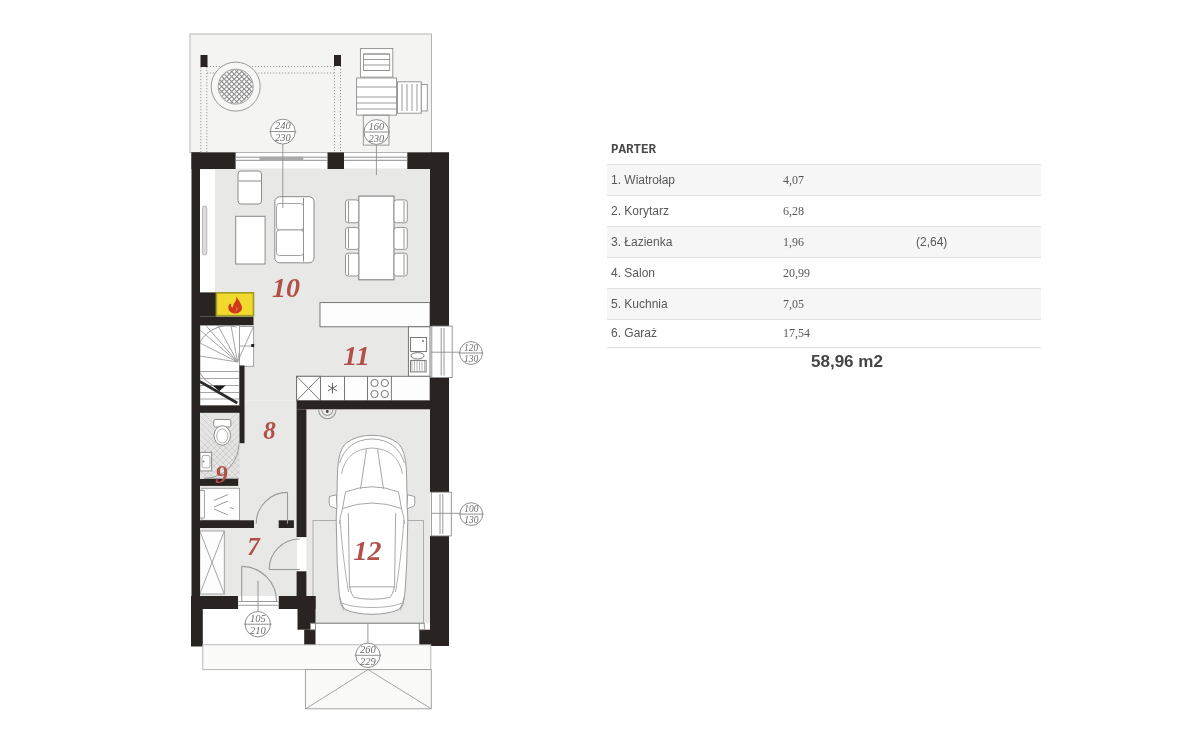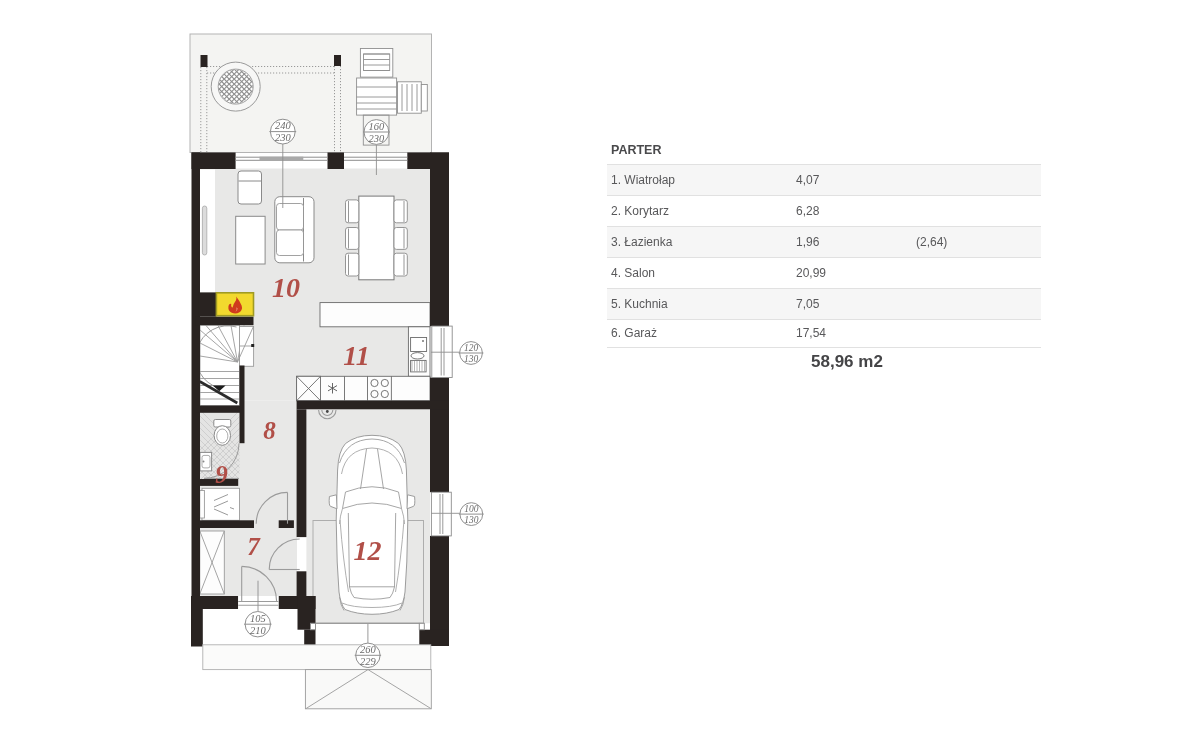--- a/index.html
+++ b/index.html
@@ -1,25 +1,25 @@
 <!DOCTYPE html>
 <html><head>
 <meta charset="utf-8">
 <style>
   html,body{margin:0;padding:0;background:#ffffff;}
   #page{position:relative;width:1200px;height:716px;background:#ffffff;overflow:hidden;
         font-family:"Liberation Sans", sans-serif;}
   #plan{position:absolute;left:0;top:0;}
   #legend{position:absolute;left:607px;top:143px;width:434px;color:#58585a;font-size:12px;}
-  .hdr{font-weight:bold;font-size:12.5px;color:#4a4a4c;height:20.5px;padding-left:4px;}
+  .hdr{font-weight:bold;font-size:12.5px;color:#4a4a4c;height:20.5px;padding-left:4px;font-family:Liberation Mono, monospace;}
   .row{position:relative;height:30px;border-top:1px solid #e1e1e1;line-height:30px;}
   .row.odd{background:#f6f6f6;}
   .row.last{height:27px;line-height:27px;border-bottom:1px solid #e1e1e1;}
   .c1{position:absolute;left:4px;top:0;}
-  .c2{position:absolute;left:189px;top:0;}
+  .c2{position:absolute;left:176px;top:0;font-family:Liberation Serif, serif;}
   .c3{position:absolute;left:309px;top:0;}
   .total{position:absolute;left:188px;top:209px;font-weight:bold;font-size:17px;color:#454547;margin-left:16px;}
 </style>
 </head>
 <body>
 <div id="page">
 <svg id="plan" width="1200" height="736" viewBox="0 0 1200 736">
 
 <rect x="190" y="34" width="241.5" height="118.5" fill="#f4f4f2" stroke="#b3b3b3" stroke-width="1"></rect>
 

